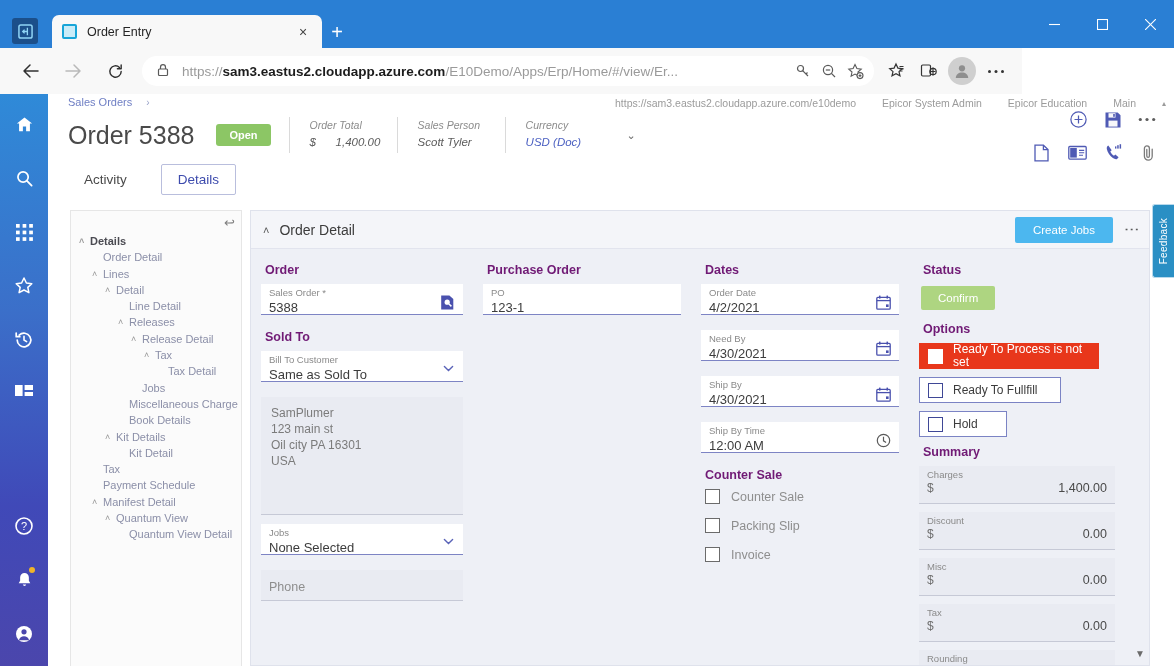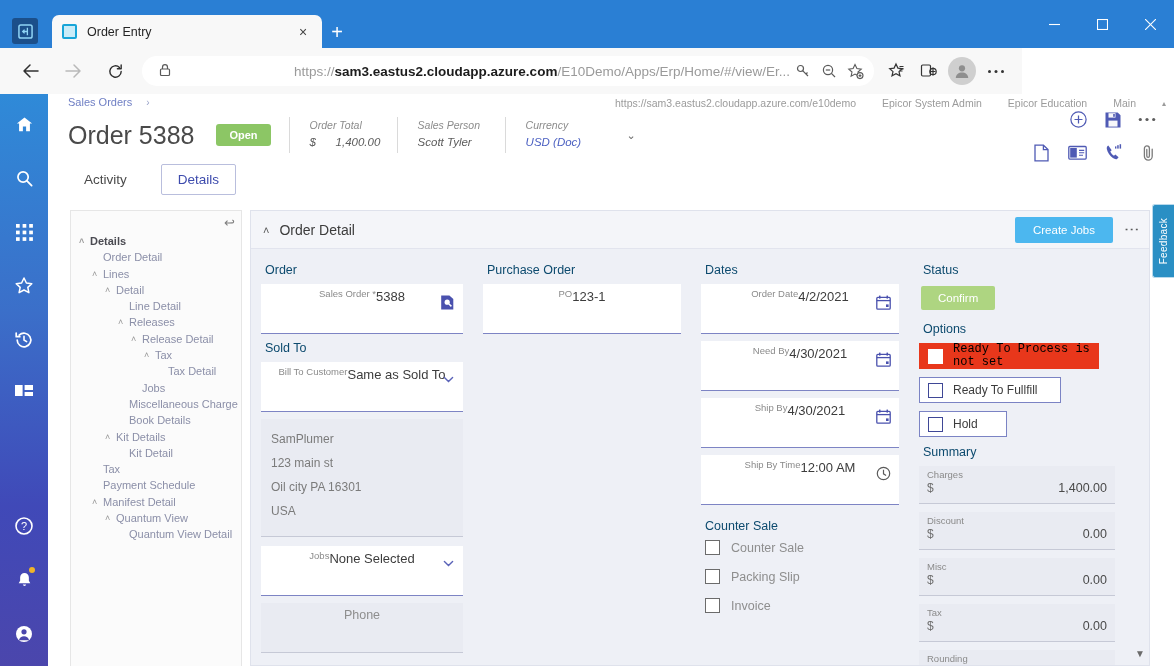--- a/index.html
+++ b/index.html
@@ -46,21 +46,21 @@
     font-weight: 300; cursor: pointer;
   }
   .win-ctrls { position: absolute; right: 0; top: 0; height: 48px; display: flex; }
   .win-btn {
     width: 48px; height: 48px; display: flex; align-items: center;
     justify-content: center; color: #fff; cursor: pointer;
   }
 
   .nav-bar {
     position: absolute; top: 48px; left: 0; width: 1022px; height: 46px;
-    background: #f8f8f8; display: flex; align-items: center; padding: 0 10px; text-align: right;
+    background: #f8f8f8; display: flex; align-items: center; padding: 0 10px;
   }
   .nav-btn {
     width: 32px; height: 32px; margin: 0 5px; display: flex;
     align-items: center; justify-content: center; color: #303030; cursor: pointer;
   }
   .nav-btn.disabled { color: #b9b9b9; }
   .url-box {
     flex: 1 1 auto; height: 30px; background: #ffffff; border-radius: 15px;
     display: flex; align-items: center; padding: 0 6px 0 14px;
     margin: 0 6px; min-width: 0;
@@ -218,44 +218,44 @@
     position: absolute; top: 38px; left: 0; right: 0; bottom: 0;
     display: flex; padding: 8px 0 0 0; overflow: hidden;
   }
   .col { padding: 0 10px; }
   .col-order    { width: 222px; }
   .col-po       { width: 218px; }
   .col-dates    { width: 218px; }
   .col-status   { width: 216px; }
 
   .sec-title {
-    font-size: 12.5px; font-weight: 400; color: #0c4a6e;
+    font-size: 12.5px; font-weight: 700; color: #701a75;
     margin: 6px 0 7px 4px;
   }
 
   .field {
     background: #ffffff; border-bottom: 1.5px solid #7d84c4;
-    height: 50px; margin-bottom: 7px; padding: 4px 8px 0 8px;
-    position: relative; display: flex; flex-direction: row; justify-content: center;
+    height: 31px; margin-bottom: 15px; padding: 4px 8px 0 8px;
+    position: relative; display: flex; flex-direction: column; justify-content: center;
   }
   .field.readonly { background: #e9ebf2; border-bottom: 1.5px solid #c6c9d6; }
   .field .flbl { font-size: 9.5px; color: #8a8a8a; line-height: 12px; }
   .field .fval { font-size: 13px; color: #3c3c3c; line-height: 17px; }
   .field .fico {
     position: absolute; right: 8px; top: 11px; display: flex;
     color: #4a51ae; cursor: pointer;
   }
   .field .fico.grey { color: #6a6a6a; }
   .field.placeholder-only { justify-content: center; }
   .field.placeholder-only .fval { font-size: 12.5px; color: #8e8e8e; }
 
   .addr-box {
     background: #e9ebf2; border-bottom: 1.5px solid #c6c9d6;
     height: 118px; margin-bottom: 9px; padding: 8px 10px;
-    font-size: 12px; color: #7b7b7b; line-height: 24px; position: relative;
+    font-size: 12px; color: #7b7b7b; line-height: 16px; position: relative;
   }
 
   .chk-row {
     display: flex; align-items: center; margin: 0 0 14px 4px; cursor: pointer;
   }
   .chk-box {
     width: 15px; height: 15px; border: 1.5px solid #6b6b6b; background: #fff;
     margin-right: 11px; flex: 0 0 auto;
   }
   .chk-lbl { font-size: 12.5px; color: #8e8e8e; }
@@ -271,21 +271,21 @@
     border: 1px solid #7b83c4; background: #ffffff; cursor: pointer;
     height: 26px;
   }
   .opt-row.error { background: #e8371b; border-color: #e8371b; }
   .opt-box {
     width: 15px; height: 15px; border: 1.5px solid #3f4796; background: #fff;
     margin-right: 10px; flex: 0 0 auto;
   }
   .opt-row.error .opt-box { border-color: #ffffff; }
   .opt-lbl { font-size: 12px; color: #3c3c3c; line-height: 13px; }
-  .opt-row.error .opt-lbl { color: #000000; font-family: Liberation Mono, monospace; }
+  .opt-row.error .opt-lbl { color: #ffffff; }
   .opt-row.w-wide { width: 180px; }
   .opt-row.w-mid { width: 142px; }
   .opt-row.w-sm { width: 88px; }
 
   .sum-field {
     background: #e9ebf2; border-bottom: 1.5px solid #c6c9d6;
     height: 38px; margin-bottom: 8px; padding: 3px 8px 0 8px;
     position: relative;
   }
   .sum-field .flbl { font-size: 9.5px; color: #8a8a8a; line-height: 12px; }

